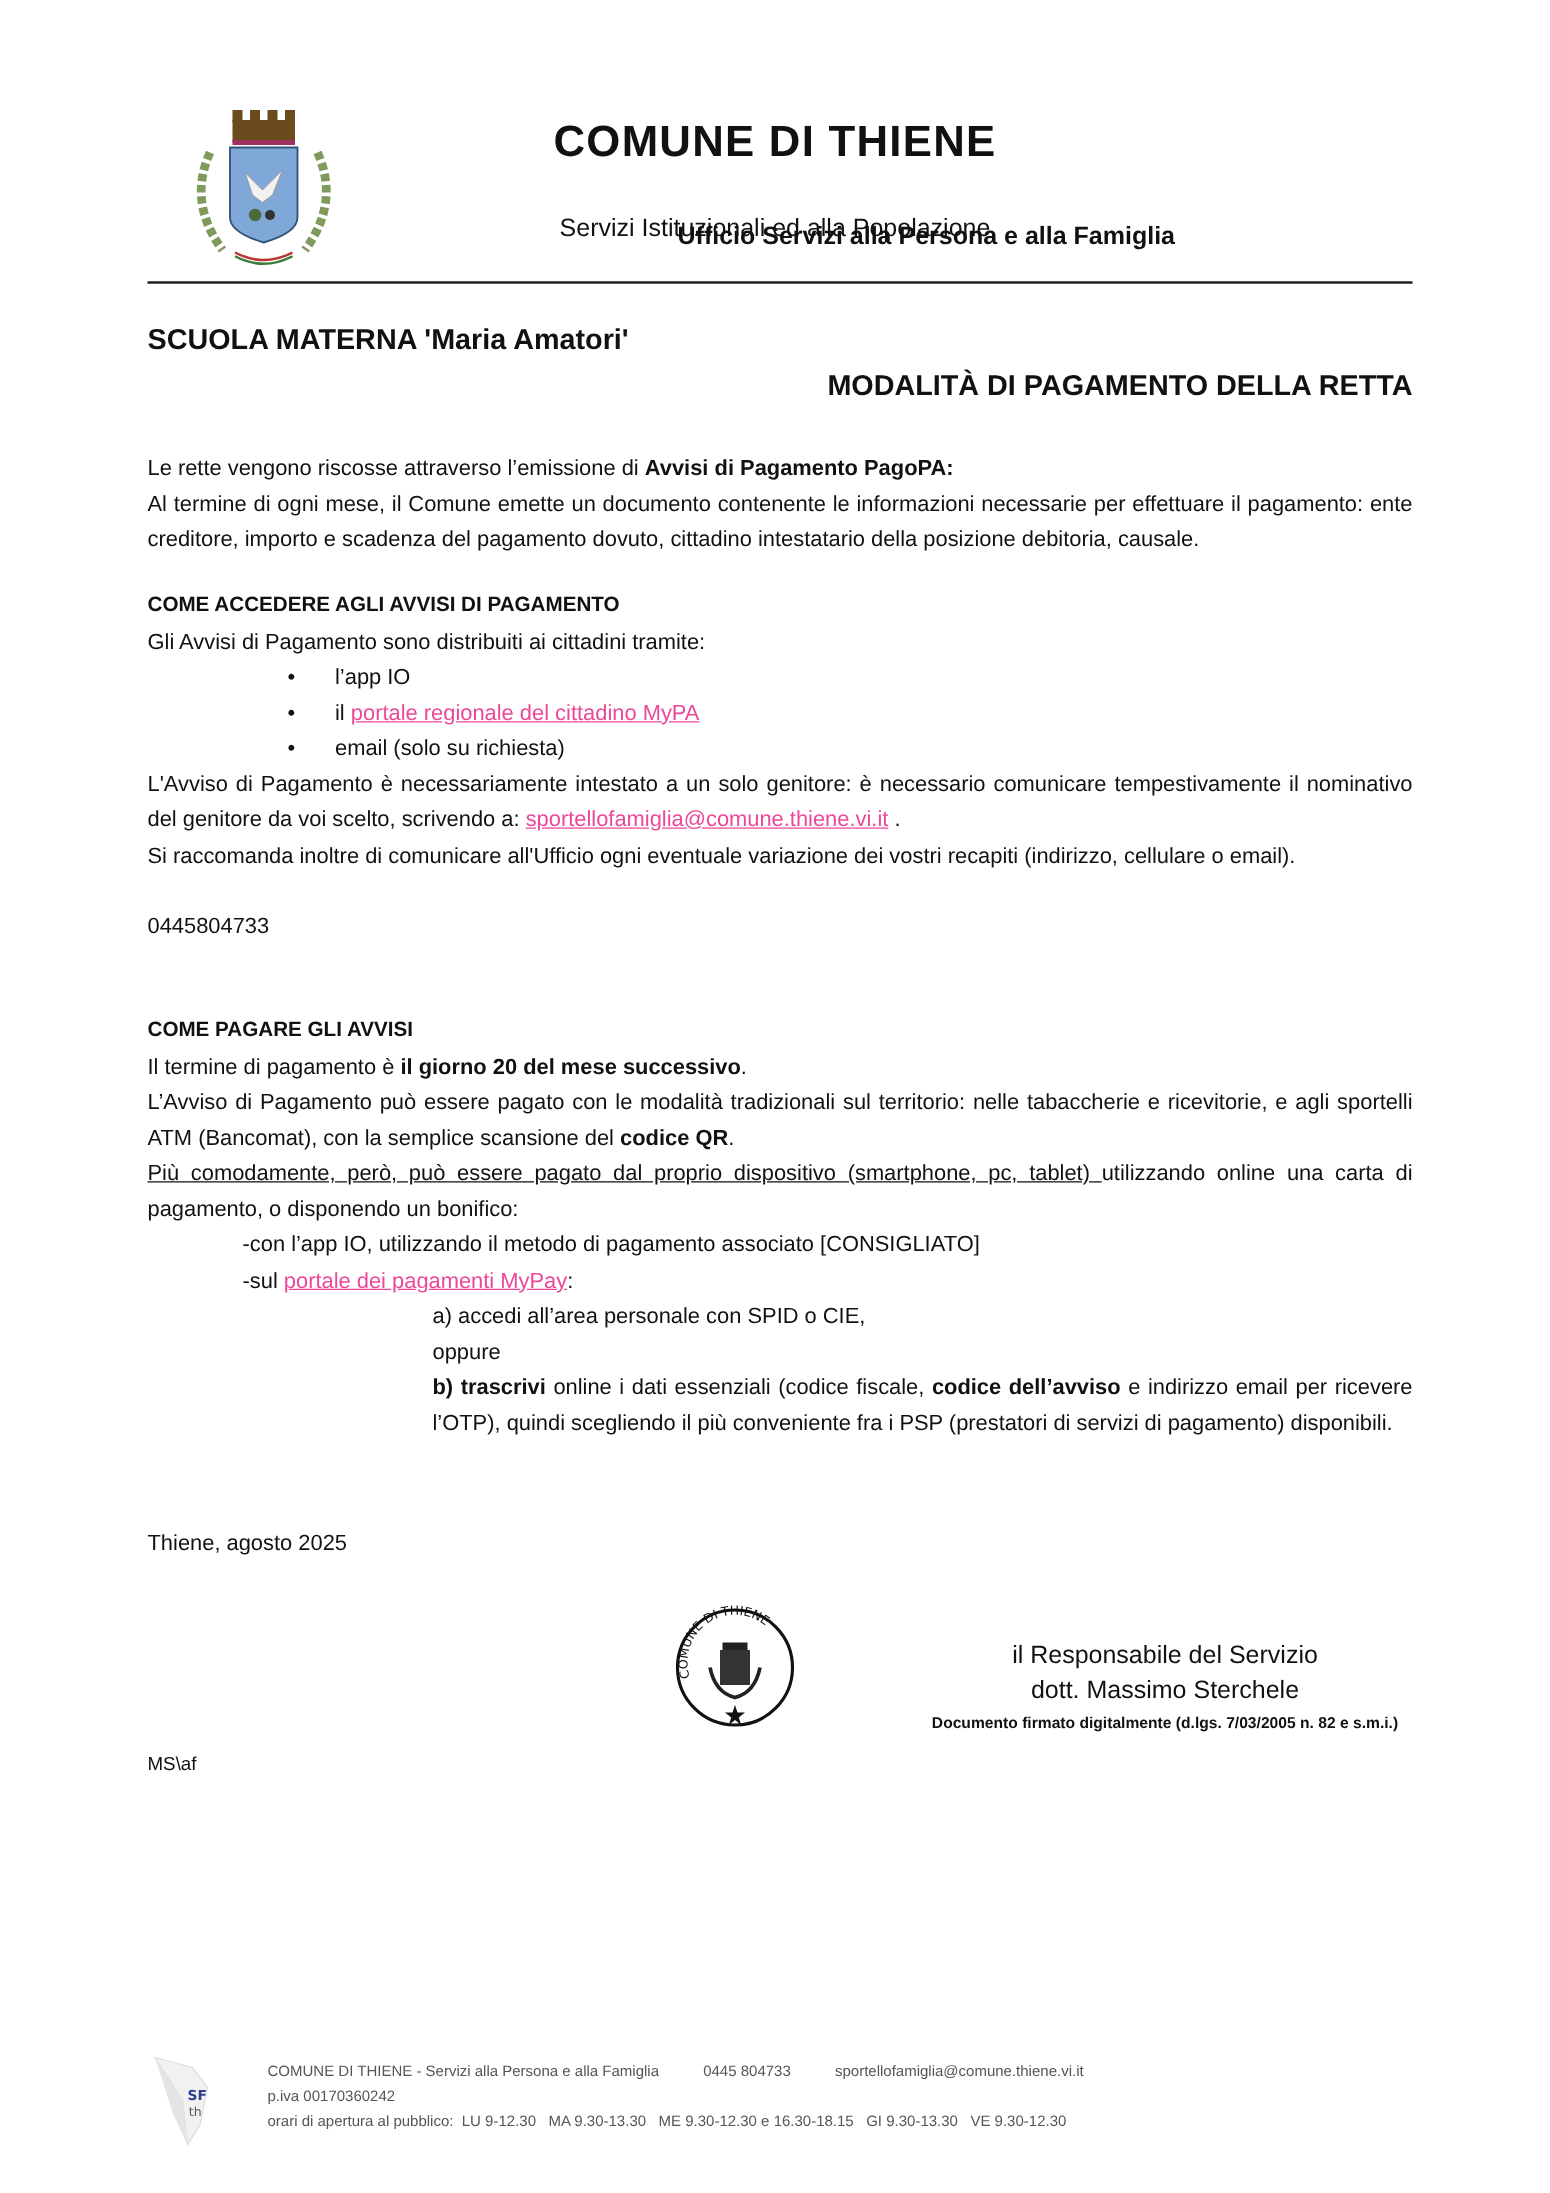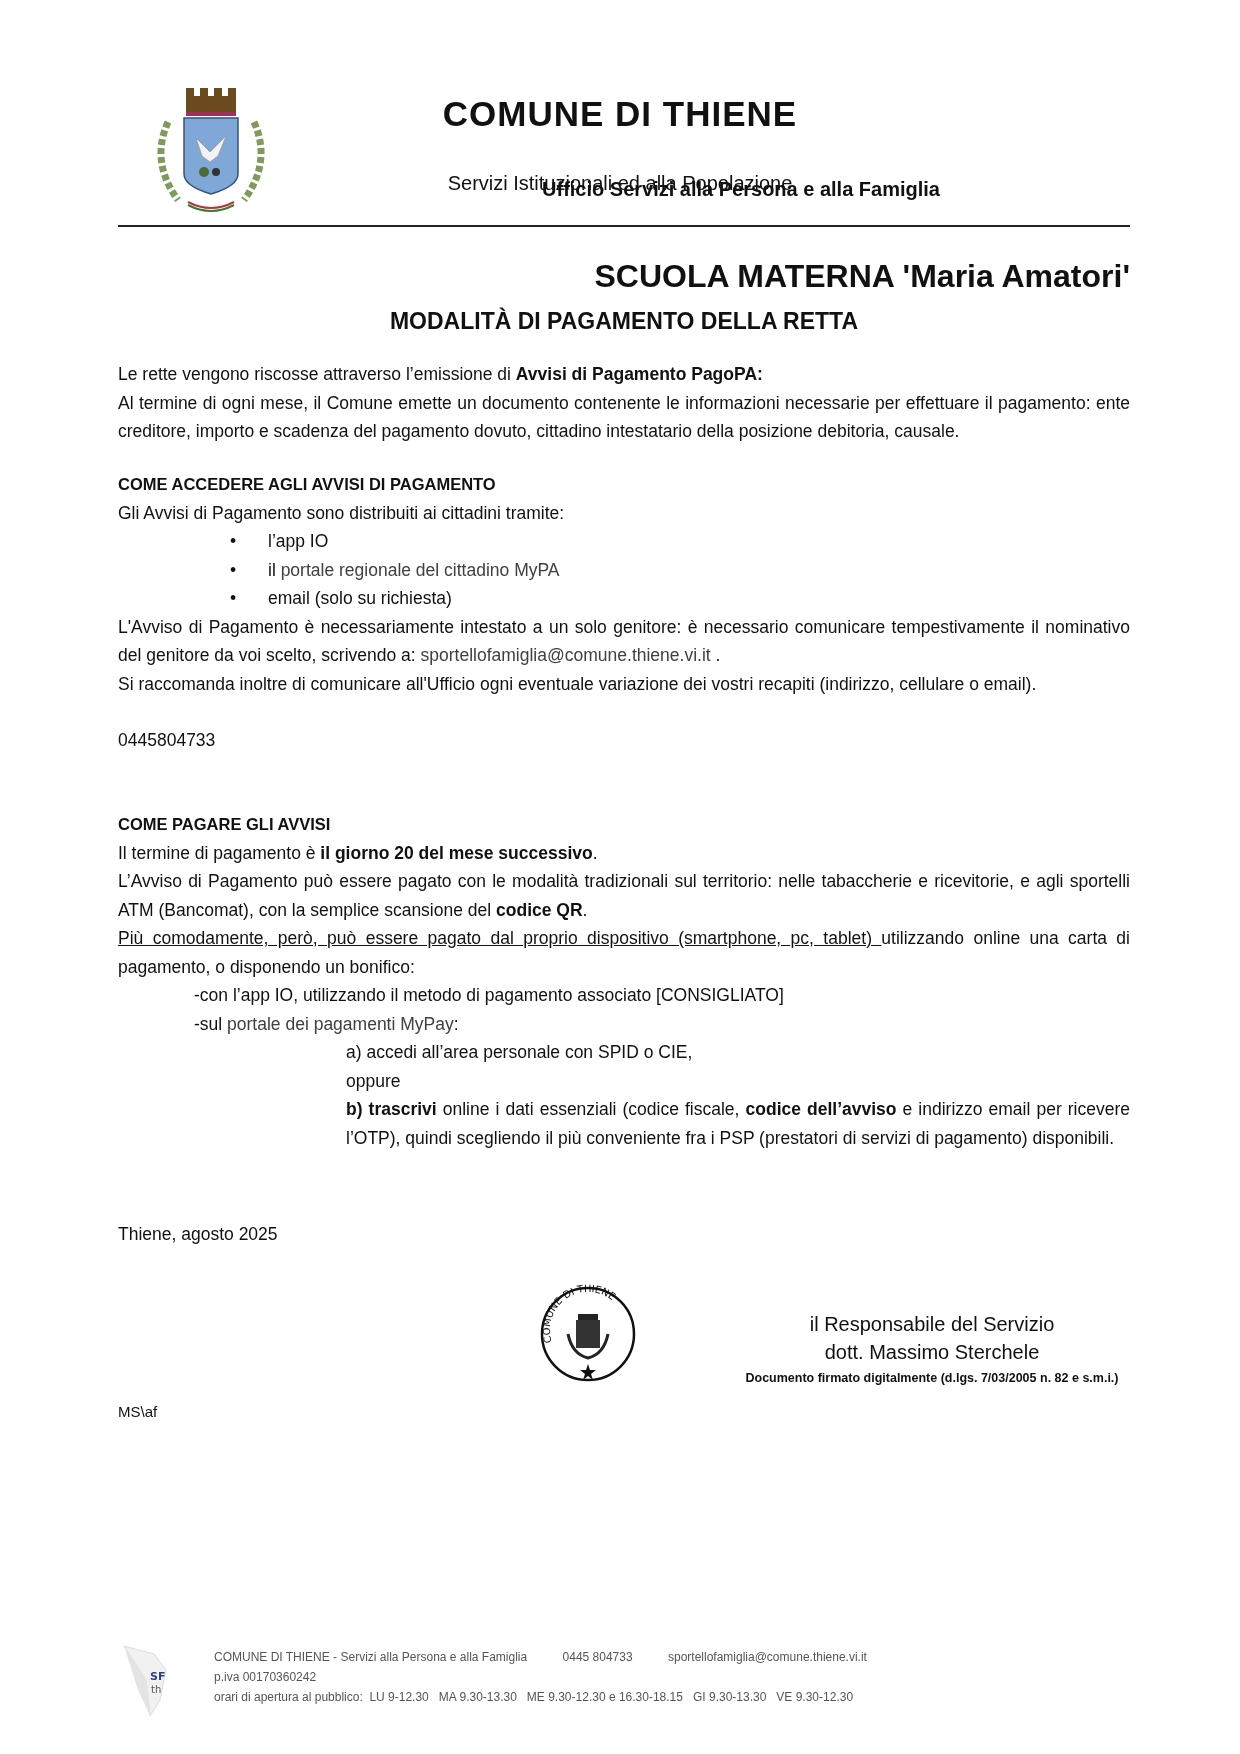--- a/index.html
+++ b/index.html
@@ -4,27 +4,27 @@
 <style>
   html, body { margin: 0; padding: 0; background: #ffffff; }
   body { width: 1240px; height: 1754px; position: relative; overflow: hidden;
          font-family: "Liberation Sans", "DejaVu Sans", sans-serif; color: #111; }
   .abs { position: absolute; }
   .crest { left: 148px; top: 82px; width: 126px; height: 132px; }
   .hdr-title { left: 300px; width: 640px; top: 94px; text-align: center; font-size: 35px; font-weight: bold; letter-spacing: 1px; }
   .hdr-sub1 { left: 300px; width: 640px; top: 148px; text-align: center; font-size: 20px; margin-top: 24px; }
   .hdr-sub2 { left: 300px; width: 640px; top: 178px; text-align: right; font-size: 20px; font-weight: bold; }
   .hr { left: 118px; width: 1012px; top: 225px; height: 0; border-top: 2px solid #222; }
-  .doc-title { left: 118px; width: 1012px; top: 258px; text-align: right; font-size: 32px; font-weight: bold; }
-  .doc-sub { left: 118px; width: 1012px; top: 308px; text-align: center; font-size: 23px; font-weight: bold; }
+  .doc-title { left: 118px; width: 1012px; top: 258px; text-align: left; font-size: 23px; font-weight: bold; }
+  .doc-sub { left: 118px; width: 1012px; top: 295px; text-align: right; font-size: 23px; font-weight: bold; }
   .body { left: 118px; width: 1012px; font-size: 17.5px; line-height: 28.5px; }
   .body p { margin: 0; }
   .just { text-align: justify; }
   b { font-weight: bold; }
-  a.link { color: #404040; }
+  a.link { color: #ec4899; text-decoration: underline; }
   .u { text-decoration: underline; }
   .section-h { font-weight: bold; font-size: 16.5px; }
   .bullet-row { position: relative; padding-left: 150px; }
   .bullet-row .dot { position: absolute; left: 112px; }
   .ind1 { padding-left: 76px; }
   .ind2 { padding-left: 228px; }
   .sig { left: 692px; width: 480px; text-align: center; margin-top: 23px; }
   .sig1 { top: 1290px; font-size: 20px; }
   .sig2 { top: 1318px; font-size: 20px; text-align: center; }
   .sig3 { top: 1348px; font-size: 12.5px; font-weight: bold; }

